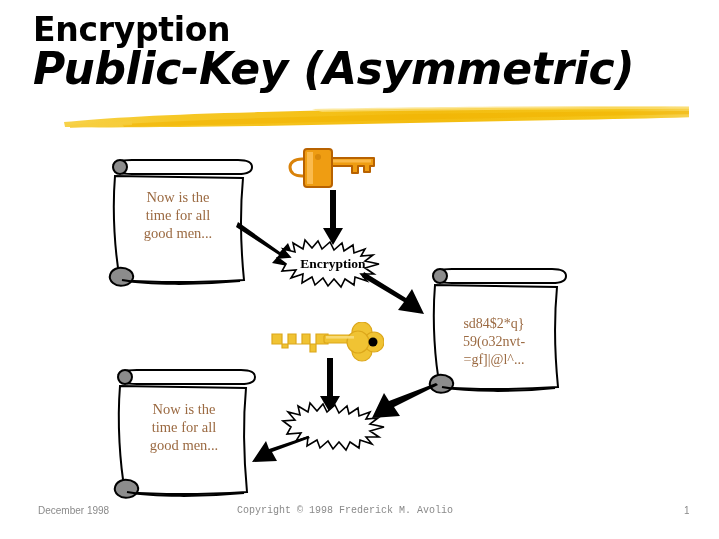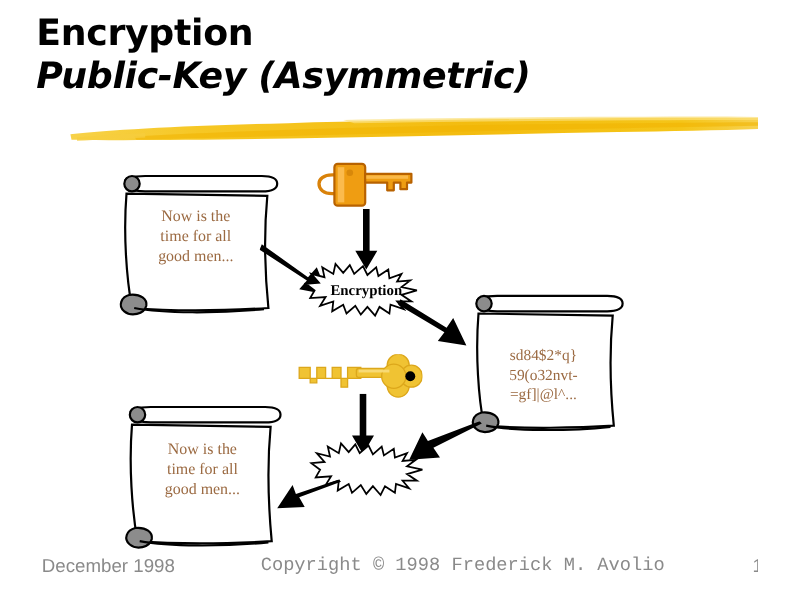--- a/index.html
+++ b/index.html
@@ -30,21 +30,21 @@
     font-weight: bold;
     font-size: 33px;
     line-height: 39px;
     color: #000000;
     letter-spacing: -0.3px;
   }
   #title-line-2 {
     font-family: "DejaVu Sans", sans-serif;
     font-weight: bold;
     font-style: italic;
-    font-size: 33px;
+    font-size: 44px;
     line-height: 40px;
     color: #000000;
     letter-spacing: -0.3px;
   }
   
   #brush-stroke {
     position: absolute;
     left: 62px;
     top: 99px;
     width: 657px;
@@ -86,21 +86,21 @@
   
   .arrow { position: absolute; }
   
   #footer {
     position: absolute;
     left: 0;
     top: 505px;
     width: 719px;
     height: 22px;
     font-family: "Liberation Sans", sans-serif;
-    font-size: 17px;
+    font-size: 10px;
     color: #8a8a8a;
   }
   #footer-date   { position: absolute; left: 38px;  top: 0; }
   #footer-copy   { position: absolute; left: 237px; top: 0; font-family: Liberation Mono, monospace; }
   #footer-page   { position: absolute; left: 684px; top: 0; }
 </style>
 </head>
 <body>
 
 <div id="slide">

